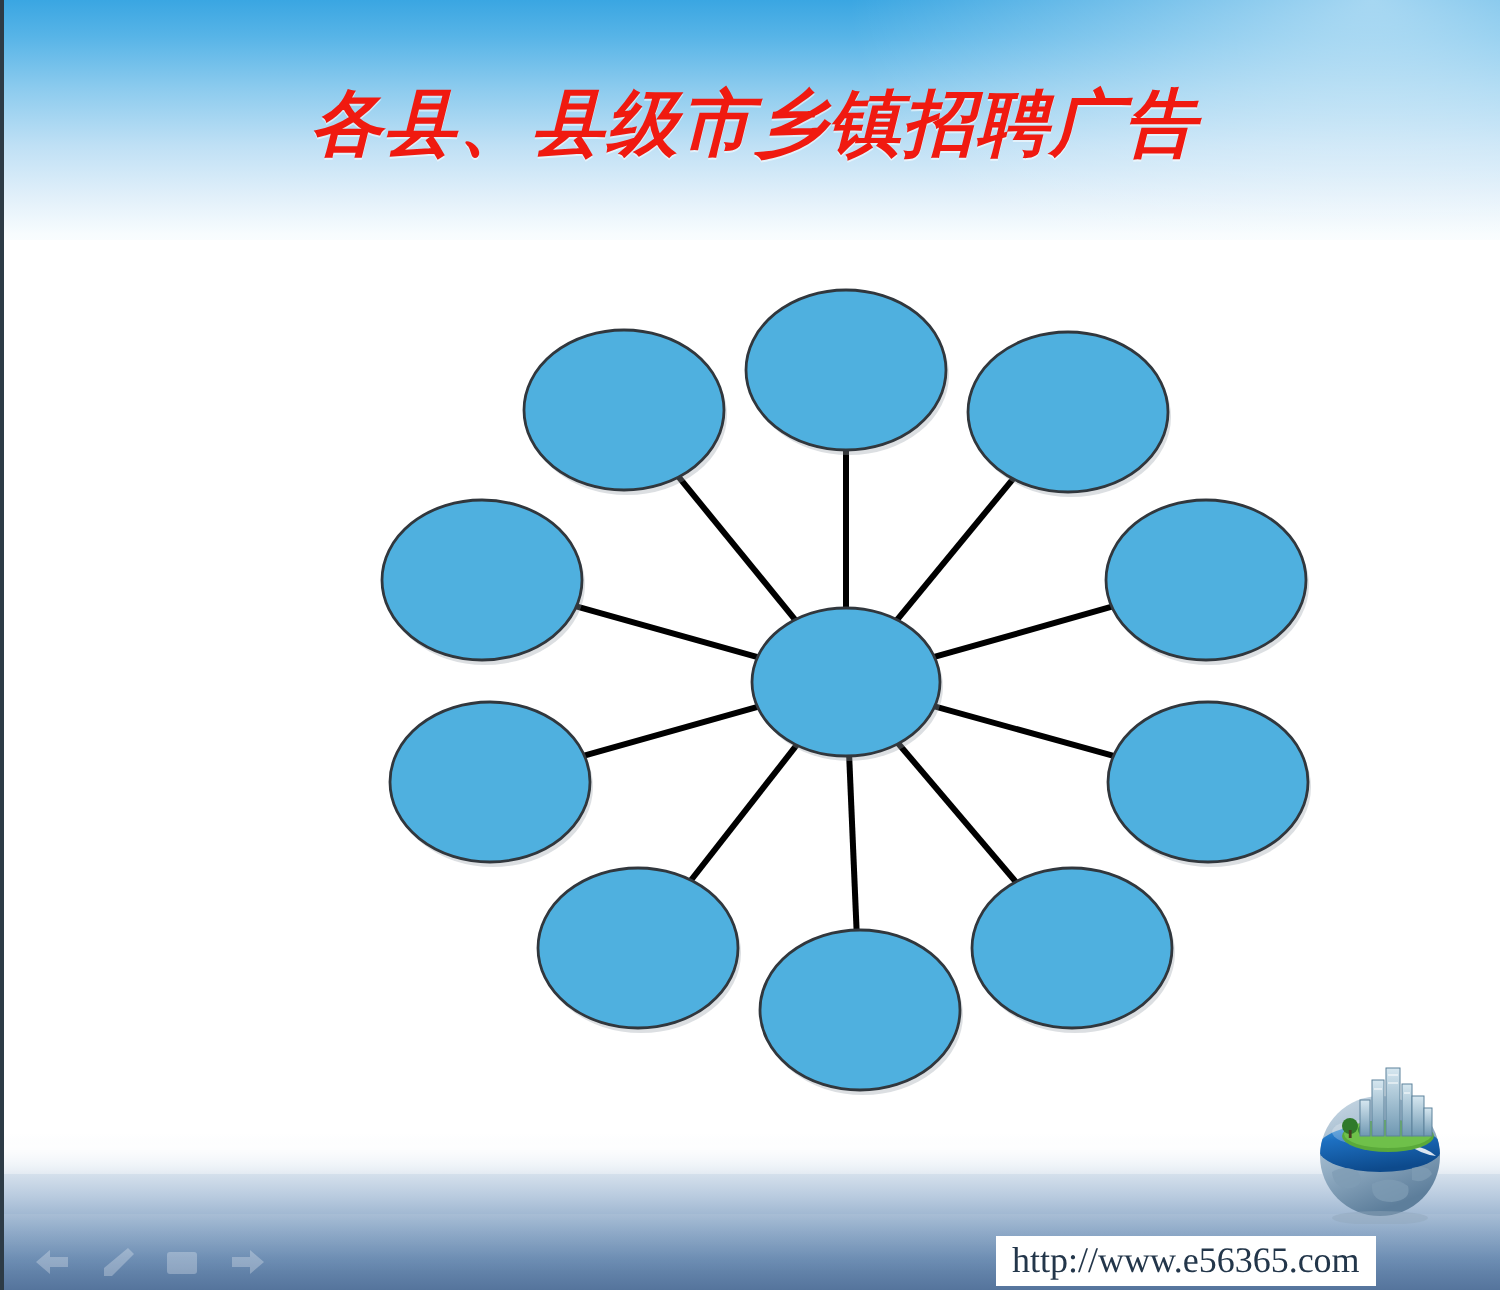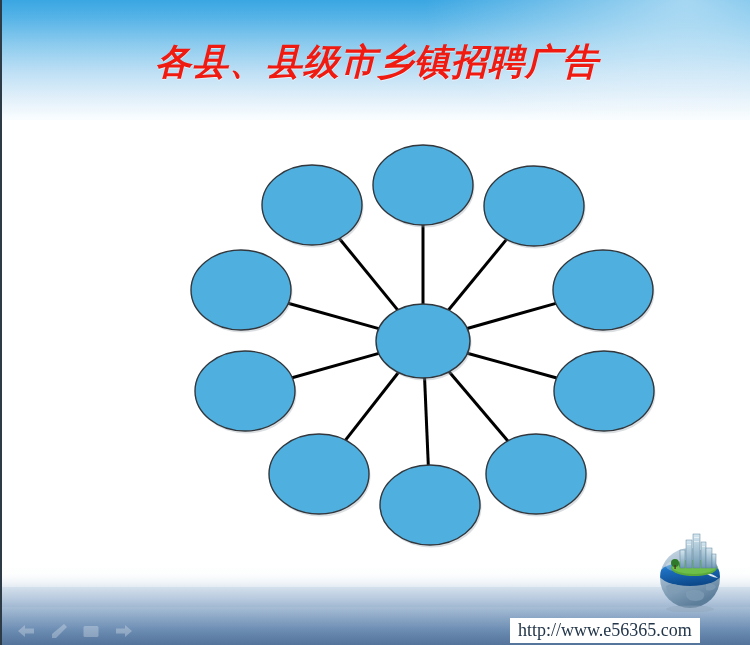--- a/index.html
+++ b/index.html
@@ -59,21 +59,21 @@
   .diagram{
     position:absolute;left:160px;top:130px;width:520px;height:430px;
   }
   .diagram svg{display:block;}
   
   .globe{
     position:absolute;left:640px;top:526px;width:96px;height:86px;
   }
   
   .watermark{
-    position:absolute;left:508px;top:618px;
+    position:absolute;left:496px;top:618px;
     background:#ffffff;
     padding:2px 8px 3px 8px;
     color:#23364a;
     font-family:"Liberation Serif", serif;
     font-size:18px;
     line-height:20px;
     white-space:nowrap;
   }
   
   .controls{

